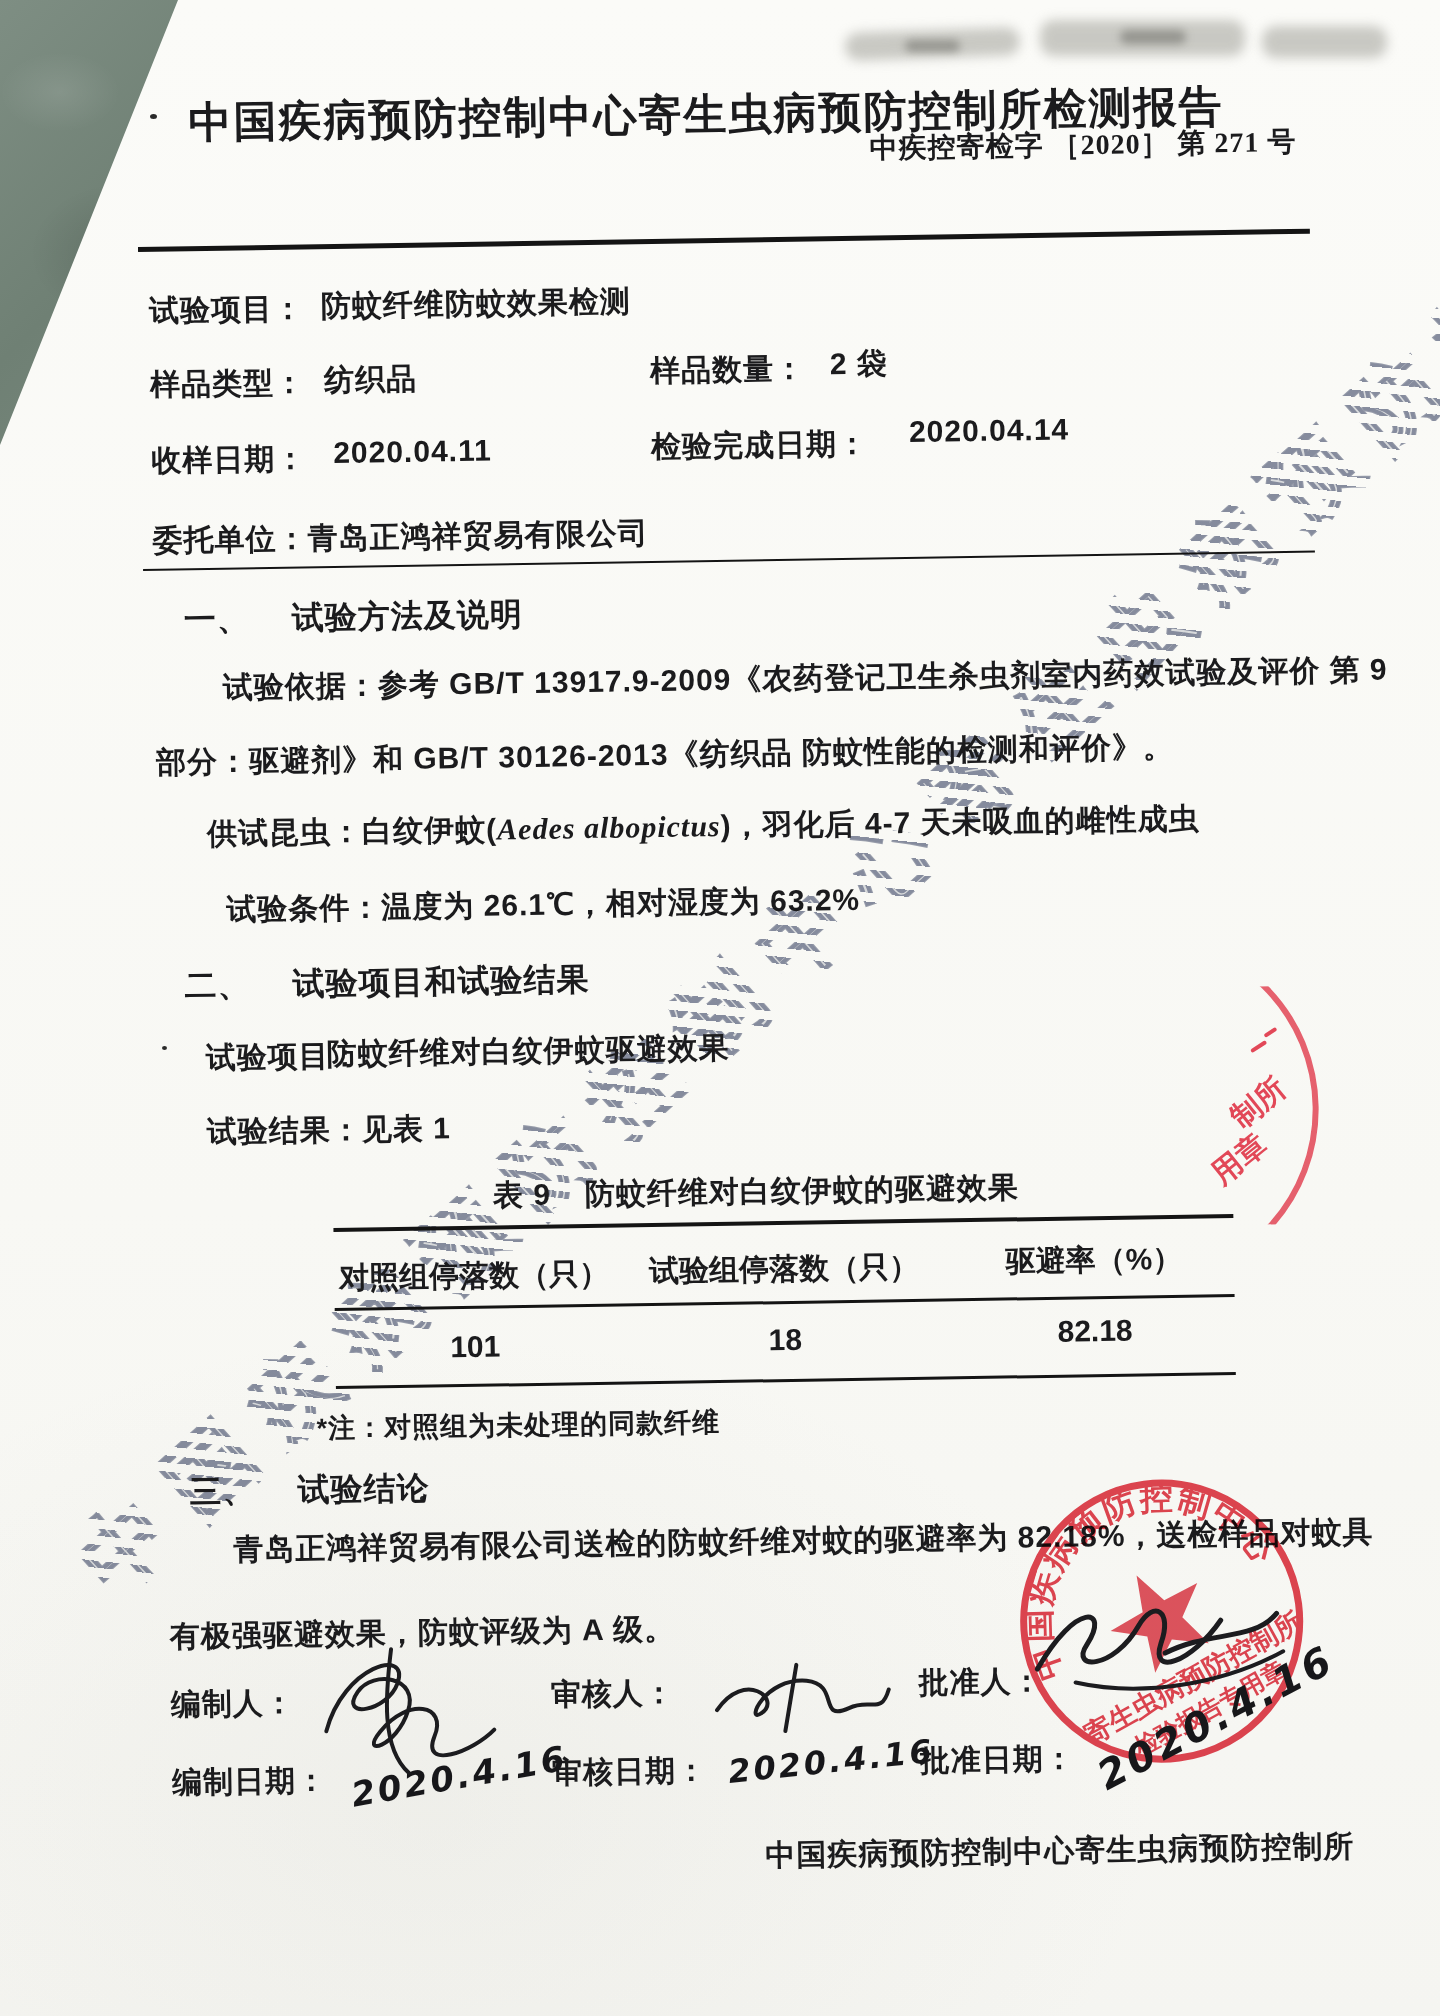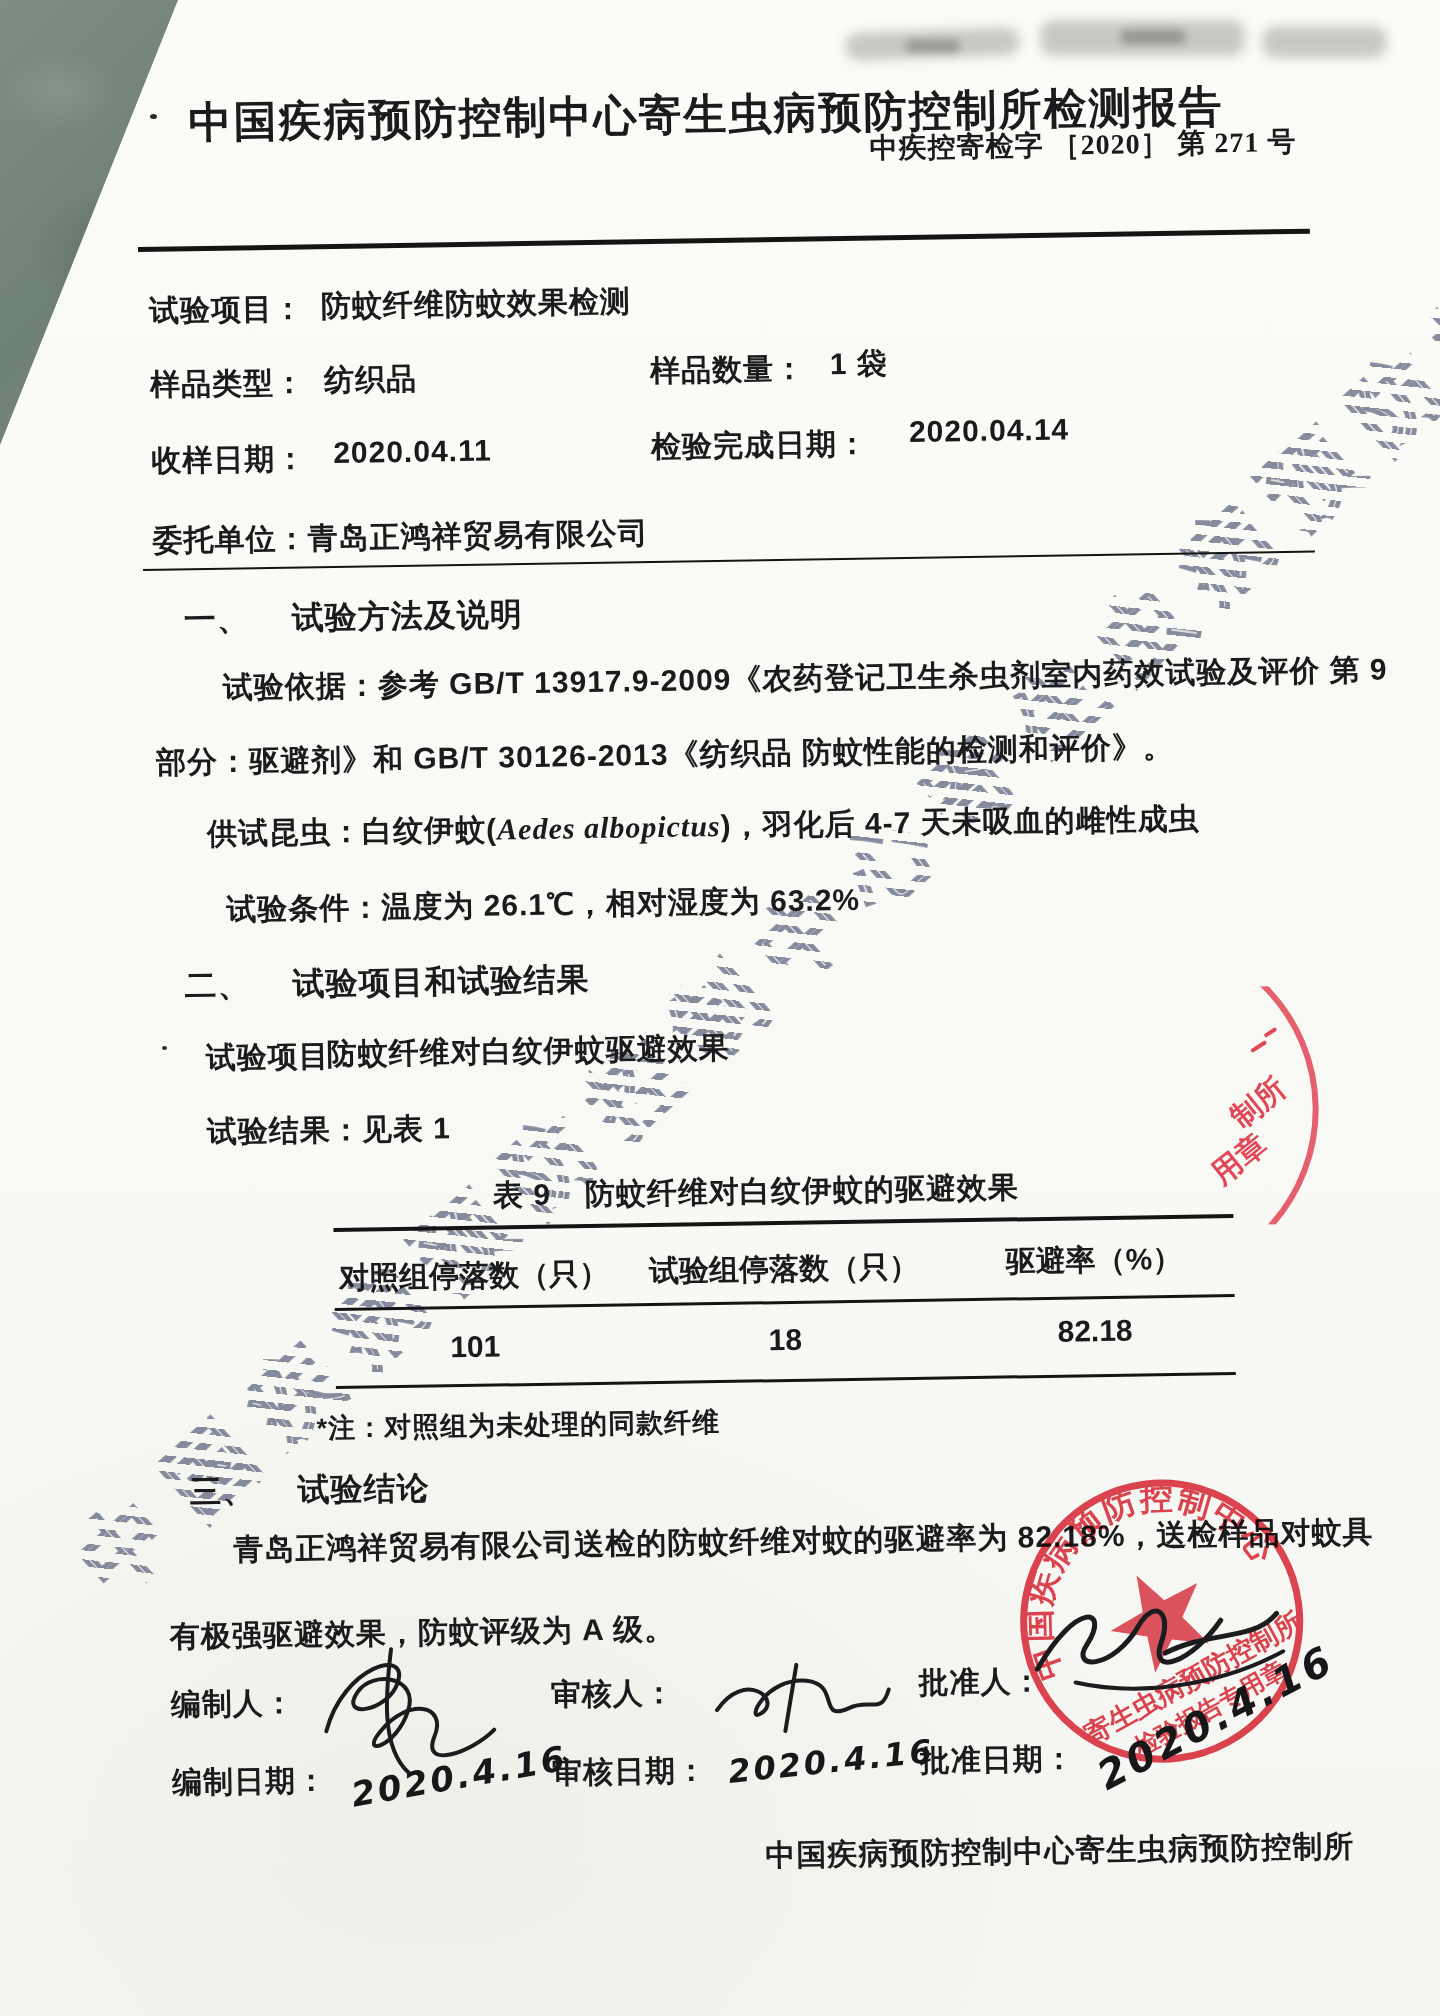--- a/index.html
+++ b/index.html
@@ -83,21 +83,21 @@
     <div class="t title" style="left:160px;top:86px;width:1120px;">中国疾病预防控制中心寄生虫病预防控制所检测报告</div>
     <div class="t docnum" style="left:160px;top:132px;width:1150px;">中疾控寄检字 ［2020］ 第 271 号</div>
     <div class="rule" style="left:150px;top:238px;width:1172px;height:5px;"></div>
 
     <div class="t" style="left:160px;top:282px;">试验项目：</div>
     <div class="t" style="left:332px;top:280px;">防蚊纤维防蚊效果检测</div>
 
     <div class="t" style="left:160px;top:356px;">样品类型：</div>
     <div class="t" style="left:334px;top:354px;">纺织品</div>
     <div class="t" style="left:660px;top:350px;">样品数量：</div>
-    <div class="t" style="left:840px;top:346px;">1 袋</div>
+    <div class="t" style="left:840px;top:346px;">2 袋</div>
 
     <div class="t" style="left:160px;top:432px;">收样日期：</div>
     <div class="t" style="left:342px;top:430px;">2020.04.11</div>
     <div class="t" style="left:660px;top:426px;">检验完成日期：</div>
     <div class="t" style="left:918px;top:418px;">2020.04.14</div>
 
     <div class="t" style="left:160px;top:512px;">
       <span class="lbl">委托单位：</span><span>青岛正鸿祥贸易有限公司</span>
     </div>
     <div class="rule" style="left:150px;top:560px;width:1172px;height:2px;"></div>

